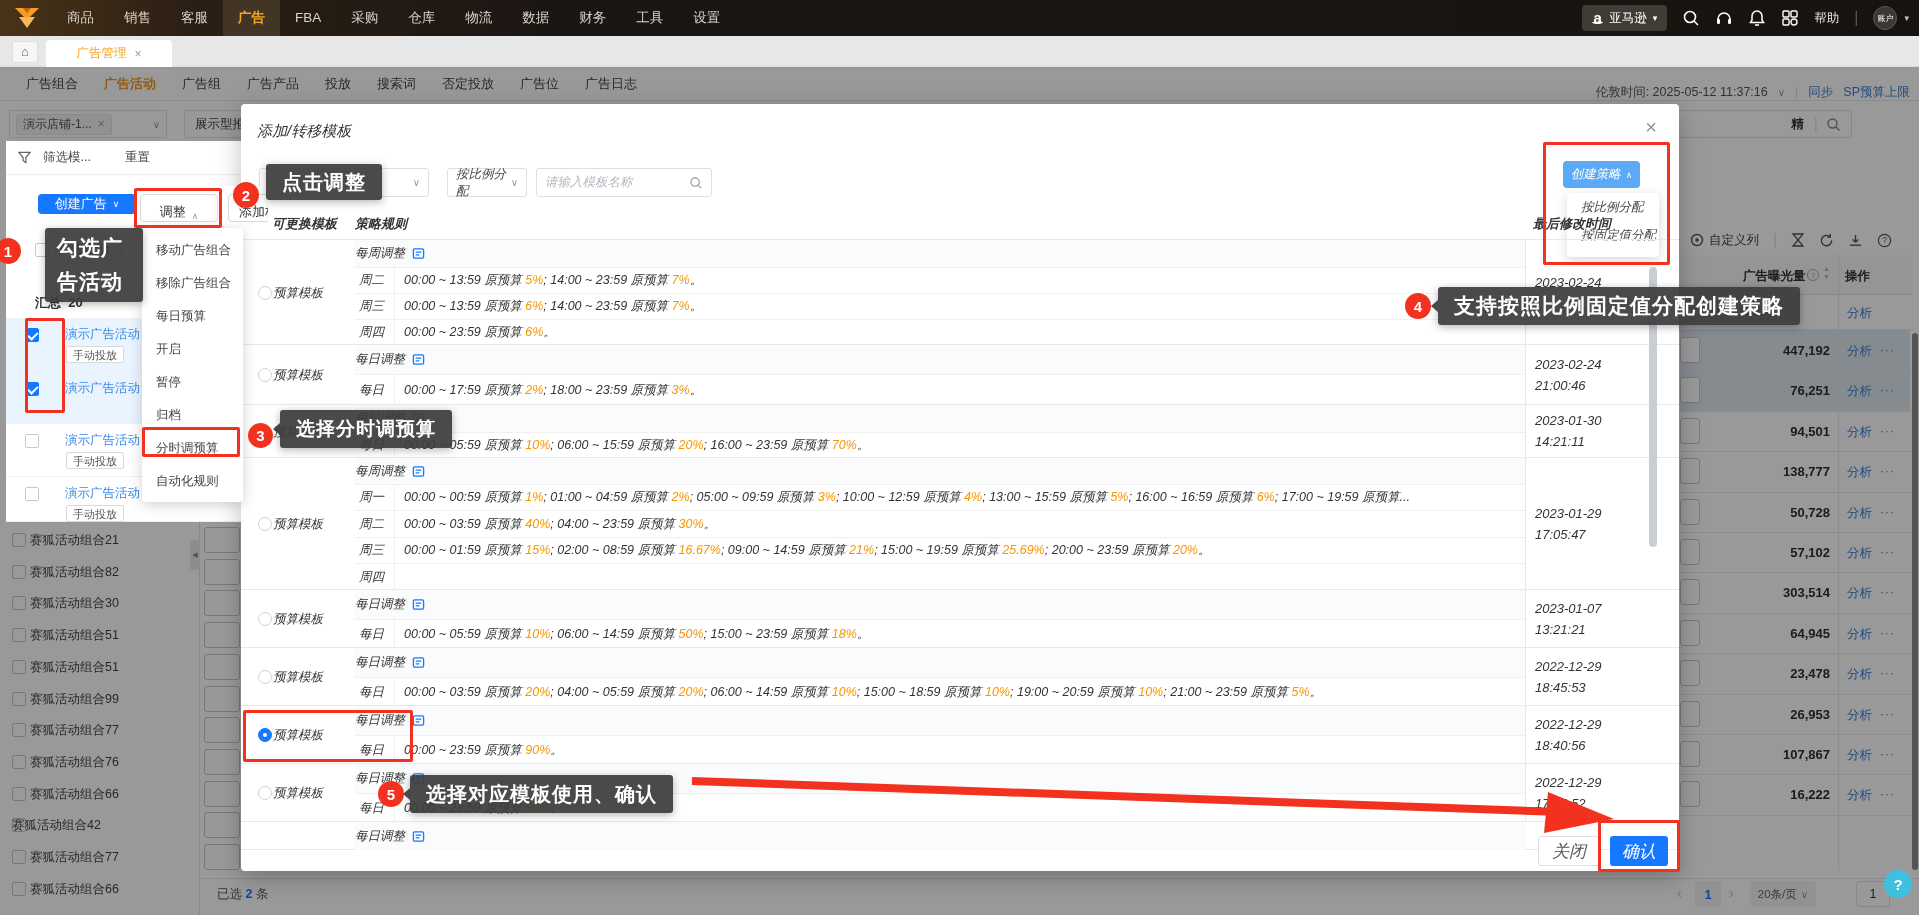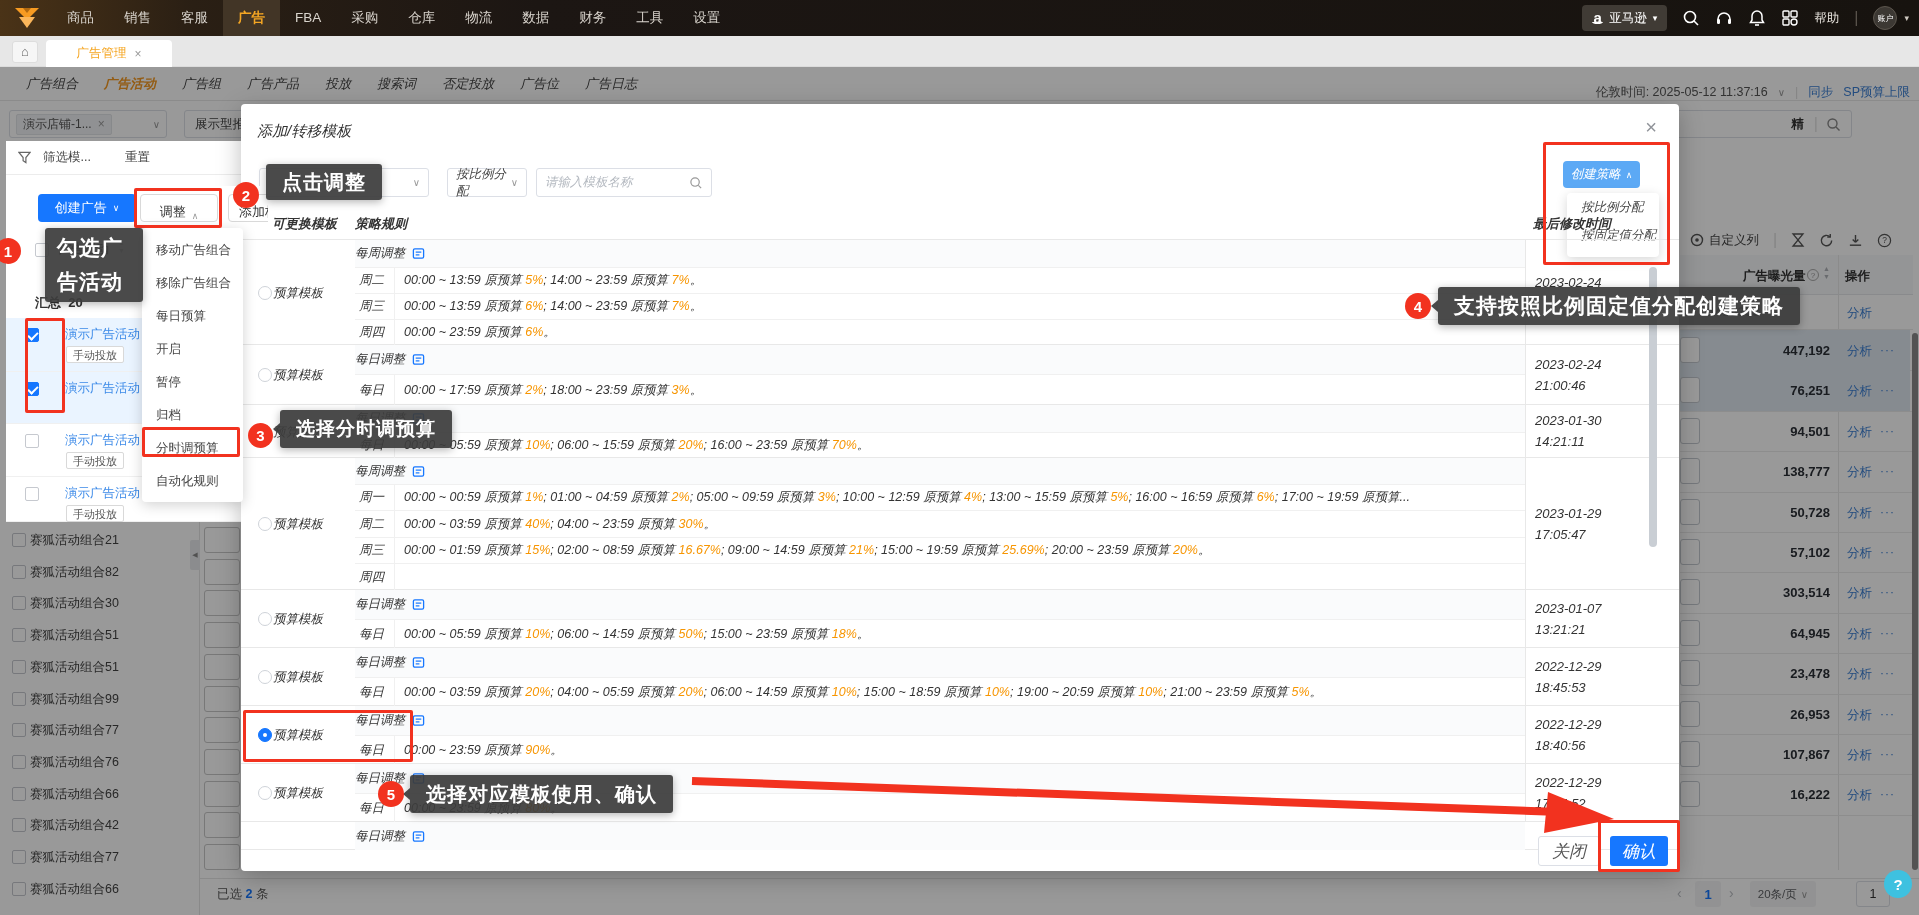--- a/index.html
+++ b/index.html
@@ -22,21 +22,21 @@
   .avatar { width:24px; height:24px; border-radius:50%; background:#3c3833; border:1px solid #5c564e; color:#fff; font-size:8px; display:flex; align-items:center; justify-content:center; }
 
   
   #tabbar { position:absolute; left:0; top:36px; width:1919px; height:31px; background:#e7e7e7; z-index:30; border-bottom:1px solid #dcdcdc; }
   .home-btn { position:absolute; left:12px; top:5px; width:26px; height:22px; background:#f6f6f6; border:1px solid #ddd; border-radius:3px; color:#666; font-size:13px; text-align:center; line-height:20px; }
   .tab-active { position:absolute; left:46px; top:4px; width:126px; height:27px; background:#fff; border-radius:4px 4px 0 0; display:flex; align-items:center; justify-content:center; gap:8px; font-size:12.5px; color:#f5a623; }
   .tab-x { color:#999; font-size:12px; }
 
   
   #subnav { position:absolute; left:0; top:67px; width:1919px; height:34px; background:#fff; border-bottom:1px solid #e8e8e8; display:flex; align-items:center; z-index:1; }
-  .sn-item { font-size:13px; color:#444; margin-left:26px;font-style:italic; }
+  .sn-item { font-size:13px; color:#444; margin-left:26px; }
   .sn-item.active { color:#f59a23; font-weight:bold; }
   #sn-right { position:absolute; right:9px; top:0; height:50px; display:flex; align-items:center; gap:10px; font-size:12.5px; color:#555; }
   .blue { color:#3b7fd4; }
   .box { border:1px solid #dcdfe6; border-radius:3px; background:#fff; }
   .chev { color:#999; font-size:10px; }
   .tagbox { background:#f0f2f5; border:1px solid #e1e4e8; border-radius:2px; font-size:12px; color:#555; padding:1px 6px; display:inline-flex; gap:6px; align-items:center; }
 
   .bg-num { position:absolute; width:150px; text-align:right; font-size:13px; color:#2b2f36; font-weight:bold; z-index:1; }
   .bg-act { position:absolute; font-size:12.5px; color:#3b7fd4; z-index:1; }
   .bg-dots { position:absolute; font-size:12px; color:#3b7fd4; letter-spacing:1px; z-index:1; }
@@ -344,21 +344,21 @@
       <div class="cb" style="left: 12px; top: 723.2px; z-index: 1;"></div>
       <div class="pf-item" style="left: 30px; top: 722.2px;">赛狐活动组合77</div>
       <div style="position: absolute; left: 204px; top: 717.2px; width: 36px; height: 26px; border: 1px solid rgb(200, 200, 200); border-radius: 3px; background: rgb(255, 255, 255); z-index: 1;"></div>
       <div class="cb" style="left: 12px; top: 754.9px; z-index: 1;"></div>
       <div class="pf-item" style="left: 30px; top: 753.9px;">赛狐活动组合76</div>
       <div style="position: absolute; left: 204px; top: 748.9px; width: 36px; height: 26px; border: 1px solid rgb(200, 200, 200); border-radius: 3px; background: rgb(255, 255, 255); z-index: 1;"></div>
       <div class="cb" style="left: 12px; top: 786.6px; z-index: 1;"></div>
       <div class="pf-item" style="left: 30px; top: 785.6px;">赛狐活动组合66</div>
       <div style="position: absolute; left: 204px; top: 780.6px; width: 36px; height: 26px; border: 1px solid rgb(200, 200, 200); border-radius: 3px; background: rgb(255, 255, 255); z-index: 1;"></div>
       <div class="cb" style="left: 12px; top: 818.3px; z-index: 1;"></div>
-      <div class="pf-item" style="left: 30px; top: 817.3px;">赛狐活动组合42</div>
+      <div class="pf-item" style="left: 12px; top: 817.3px;">赛狐活动组合42</div>
       <div style="position: absolute; left: 204px; top: 812.3px; width: 36px; height: 26px; border: 1px solid rgb(200, 200, 200); border-radius: 3px; background: rgb(255, 255, 255); z-index: 1;"></div>
       <div class="cb" style="left: 12px; top: 850px; z-index: 1;"></div>
       <div class="pf-item" style="left: 30px; top: 849px;">赛狐活动组合77</div>
       <div style="position: absolute; left: 204px; top: 844px; width: 36px; height: 26px; border: 1px solid rgb(200, 200, 200); border-radius: 3px; background: rgb(255, 255, 255); z-index: 1;"></div>
       <div class="cb" style="left: 12px; top: 881.7px; z-index: 1;"></div>
       <div class="pf-item" style="left: 30px; top: 880.7px;">赛狐活动组合66</div>
     </div>
   <div class="abs" style="left:190px;top:540px;width:10px;height:30px;background:#e8eaed;border-radius:2px 0 0 2px;color:#888;font-size:7px;display:flex;align-items:center;justify-content:center;z-index:1;">◀</div>
 
   <div id="botbar"></div>
@@ -412,21 +412,21 @@
         </div>
         <div class="camp-row" style="top: 336px; height: 45px; border-bottom: 1px solid rgb(240, 240, 240);">
           <div class="cb" style="left: 19px; top: 10px;"></div>
           <div class="camp-link">演示广告活动</div>
           <div class="camp-tag" style="top: 28px;">手动投放</div>
         </div>
       </div>
   </div>
 
   <div id="btn-strip">
-    <div class="btn-blue abs" style="left:32px;top:8px;width:98px;height:28px;">
+    <div class="btn-blue abs" style="left:32px;top:8px;width:98px;height:20px;">
       <span>创建广告</span>
         <span style="font-size:9px;">∨</span>
     </div>
     <div class="btn-plain abs" style="left:134px;top:8px;width:78px;height:28px;">
       <span>调整</span>
         <span style="font-size:9px;color:#999;">∧</span>
     </div>
     <div class="btn-plain abs" style="left:222px;top:8px;width:70px;height:28px;justify-content:flex-start;padding-left:10px;">
       <span>添加标</span>
     </div>

